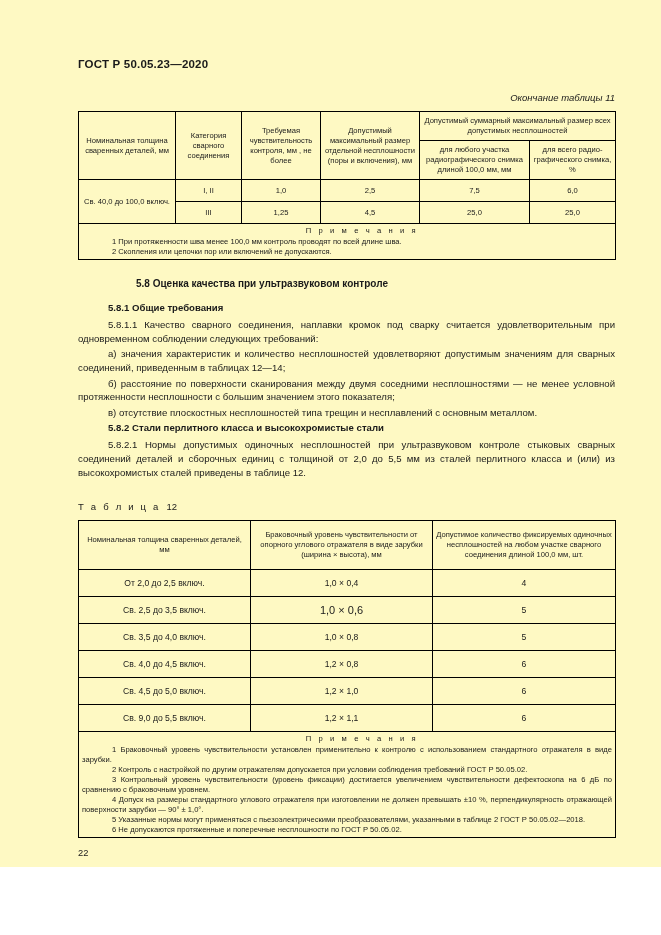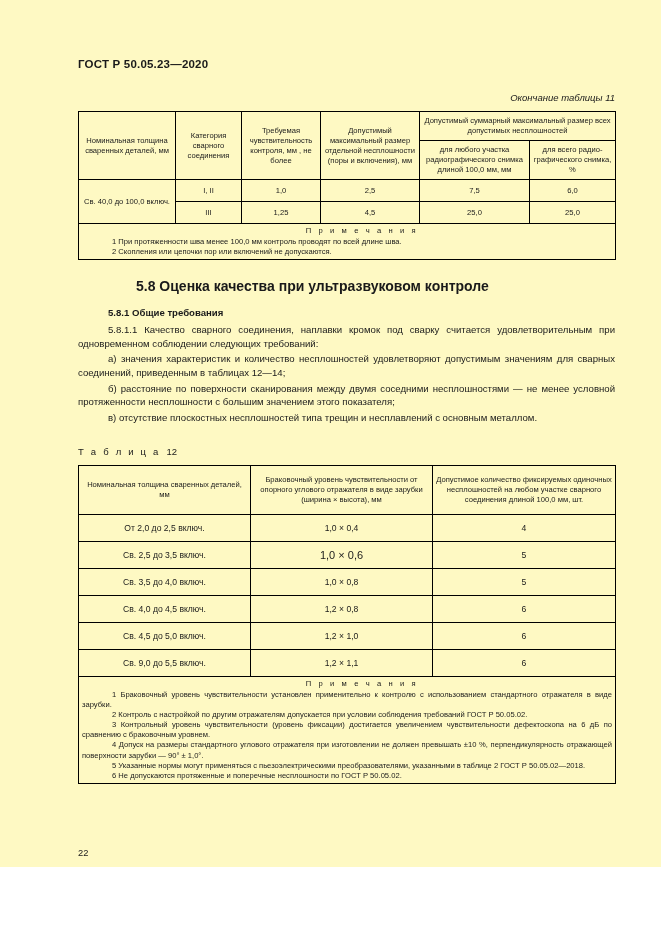--- a/index.html
+++ b/index.html
@@ -81,21 +81,21 @@
   }
   .note-line {
     margin-left: 0;
     text-indent: 30px;
     text-align: justify;
   }
   .note-line.j { text-align: justify; text-justify: inter-word; }
 
   
   .h2 {
-    font-size: 14px;
+    font-size: 10px;
     font-weight: bold;
     margin-top: 18px;
     margin-left: 30px;
     padding-left: 28px;
   }
   .h3 {
     font-size: 9.6px;
     font-weight: bold;
     margin-top: 13px;
     margin-left: 30px;
@@ -181,20 +181,22 @@
         </tr>
       </tbody>
     </table>
 
     <div class="h2">5.8  Оценка качества при ультразвуковом контроле</div>
     <div class="h3">5.8.1  Общие требования</div>
     <p class="para">5.8.1.1  Качество сварного соединения, наплавки кромок под сварку считается удовлетворитель­ным при одновременном соблюдении следующих требований:</p>
     <p class="para tight">а) значения характеристик и количество несплошностей удовлетворяют допустимым значениям для сварных соединений, приведенным в таблицах 12—14;</p>
     <p class="para tight">б) расстояние по поверхности сканирования между двумя соседними несплошностями — не ме­нее условной протяженности несплошности с большим значением этого показателя;</p>
     <p class="para tight">в) отсутствие плоскостных несплошностей типа трещин и несплавлений с основным металлом.</p>
+    <div class="h3" style="margin-top:3px">5.8.2  Стали перлитного класса и высокохромистые стали</div>
+    <p class="para">5.8.2.1  Нормы допустимых одиночных несплошностей при ультразвуковом контроле стыковых сварных соединений деталей и сборочных единиц с толщиной от 2,0 до 5,5 мм из сталей перлитного класса и (или) из высокохромистых сталей приведены в таблице 12.</p>
 
     <div class="tbl-caption">
       <span>Т а б л и ц а</span><span class="num">12</span>
     </div>
 
     <table class="gost outer">
       <colgroup>
         <col style="width:172px">
         <col style="width:182px">
         <col style="width:183px">

